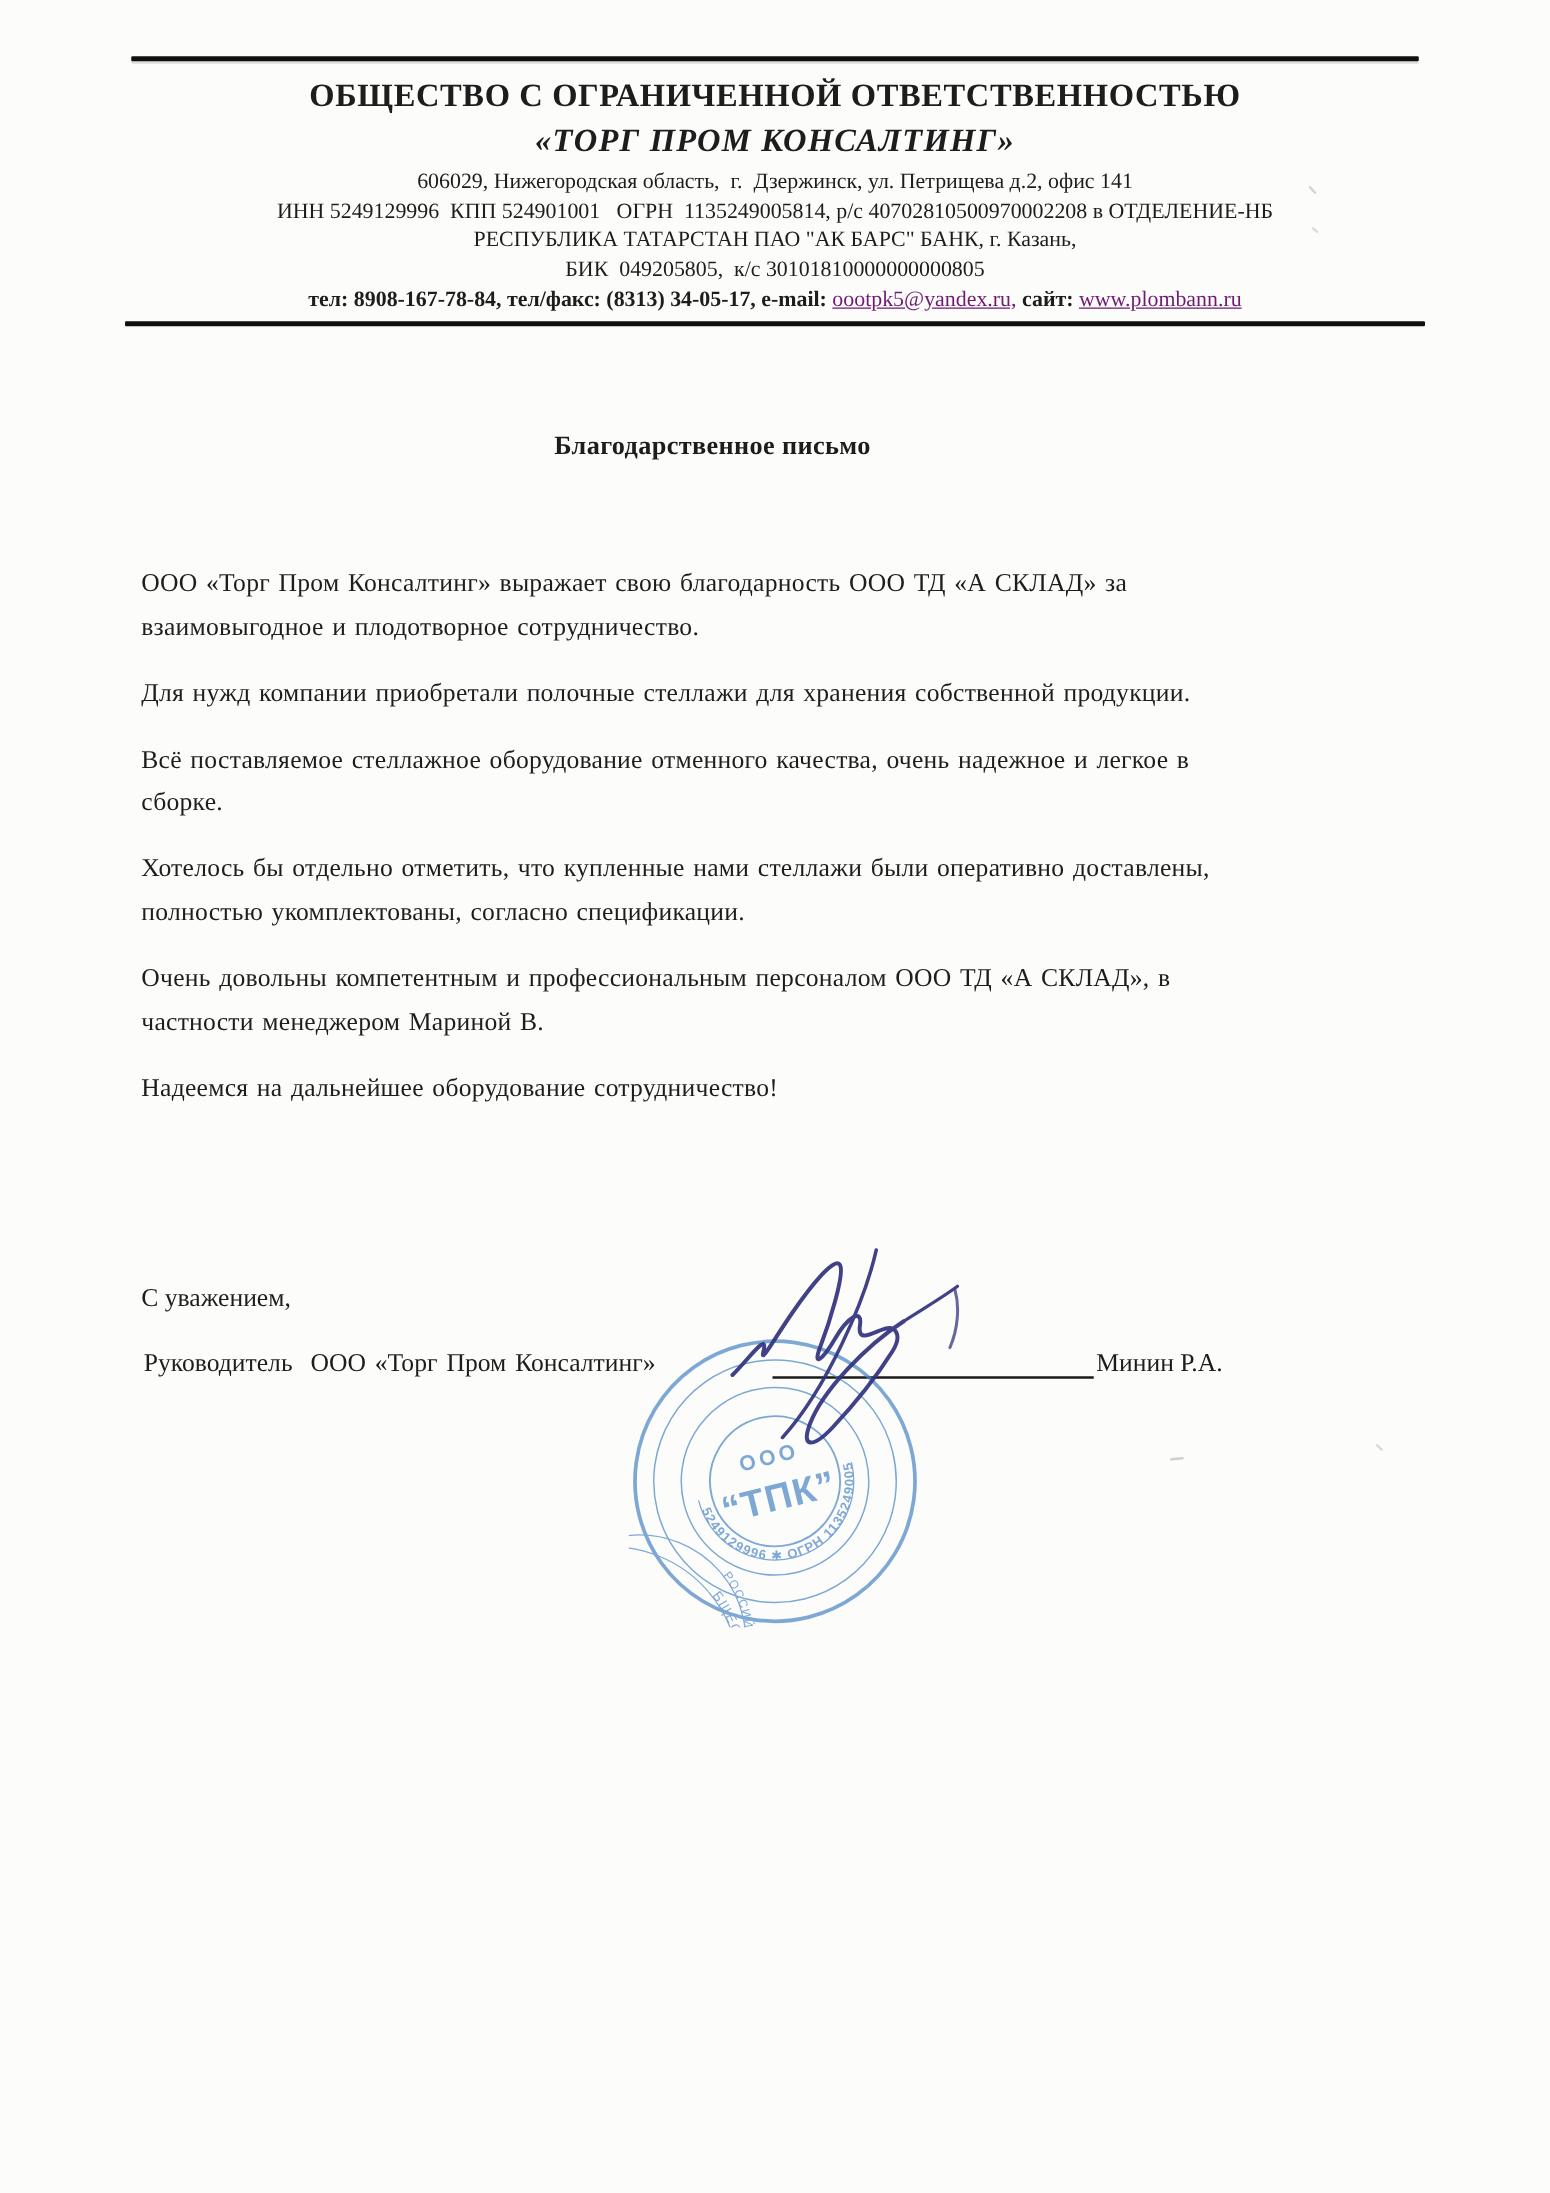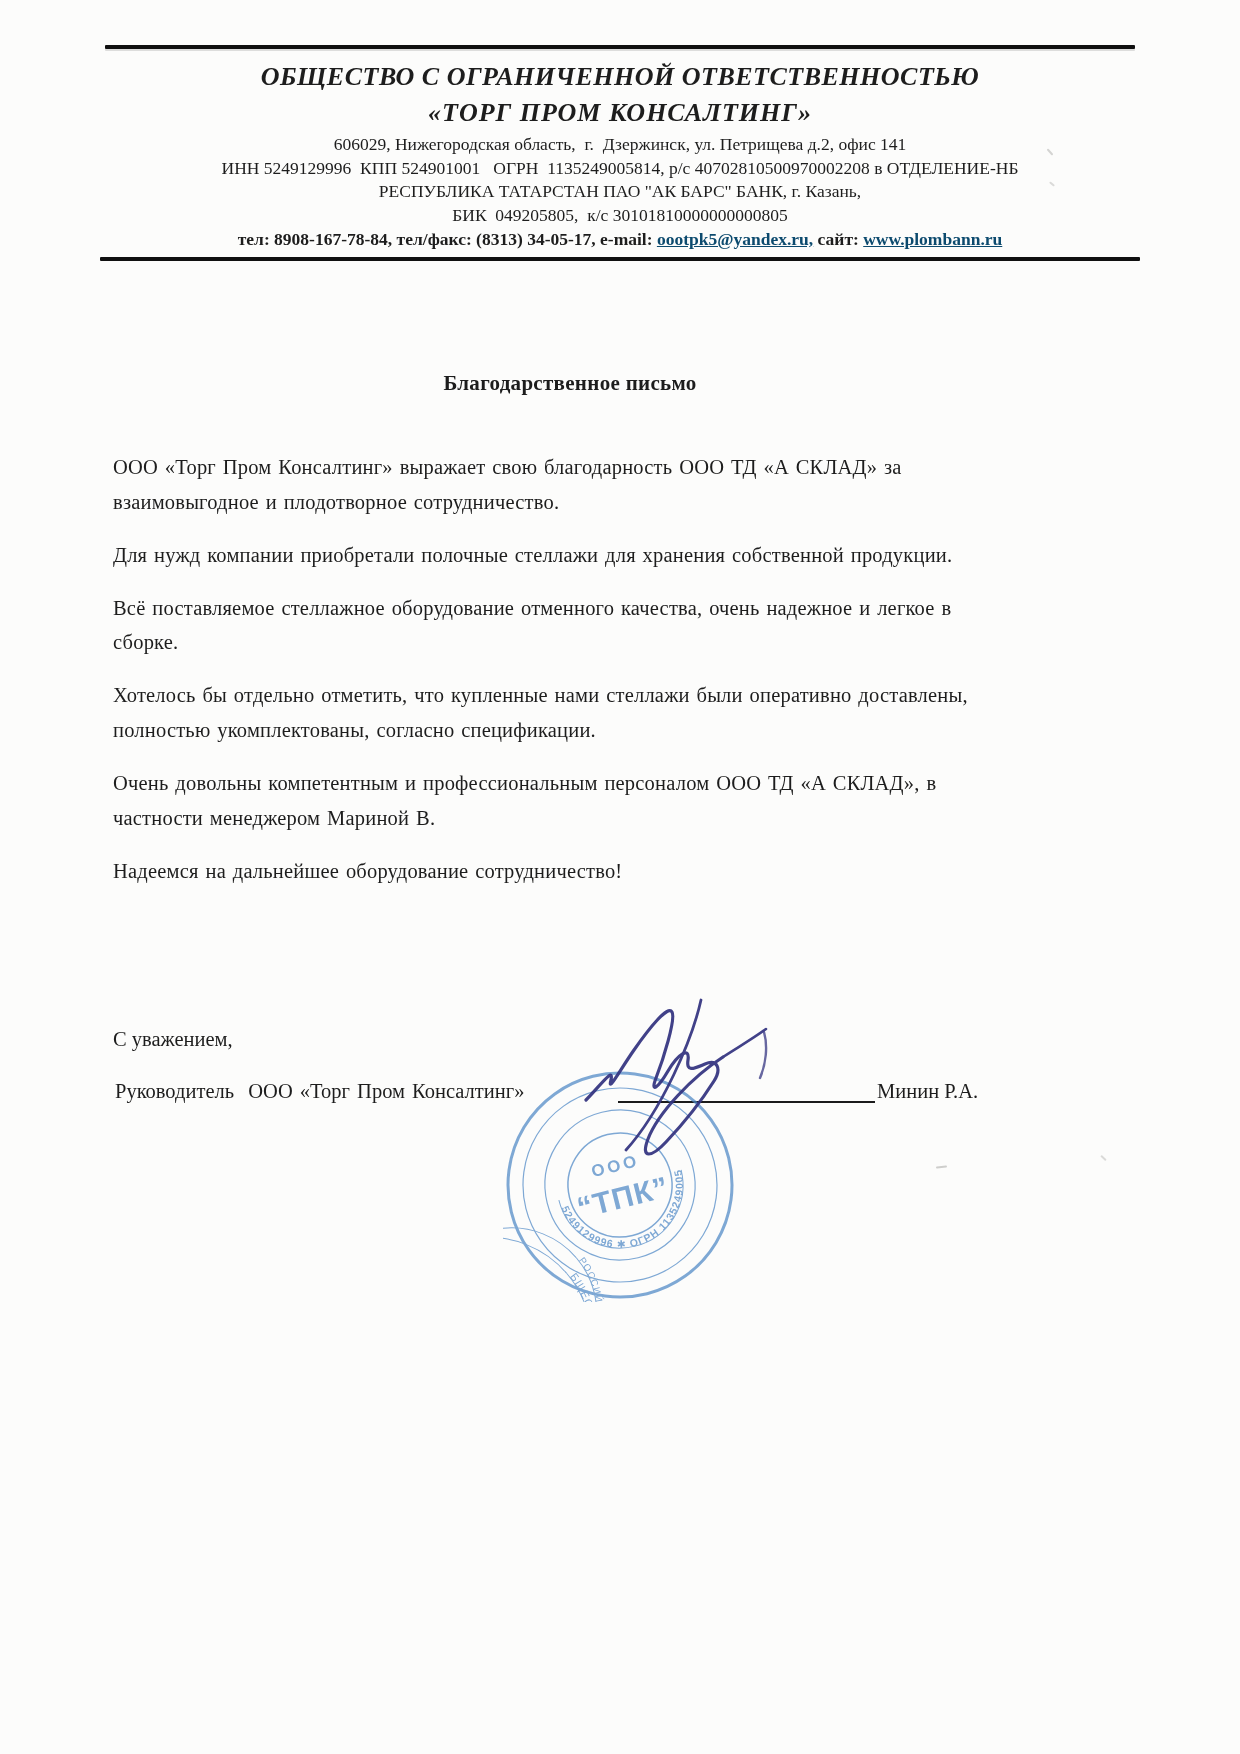--- a/index.html
+++ b/index.html
@@ -11,35 +11,35 @@
     font-family:"Liberation Serif","DejaVu Serif",serif;
     color:#1d1d1d;
     overflow:hidden;
   }
   
   .letterhead{position:absolute;left:100px;top:45px;width:1040px;text-align:center;}
   .rule{background:#101010;height:4px;border-radius:1px;}
   .rule-top{margin:0 5px 12px 5px;box-shadow:0 2px 0 rgba(0,0,0,.12);}
   .rule-bottom{margin:6px 0 0 0;}
   .org-type{
-    font-style:italic;font-weight:bold;
+    font-weight:bold;
     font-size:26px;line-height:32px;letter-spacing:.5px;
   }
   .org-name{
     font-style:italic;font-weight:bold;
     font-size:26px;line-height:40px;letter-spacing:1px;
   }
   .lh-line{font-size:17.5px;line-height:23.5px;white-space:pre-line;}
   .lh-contacts{font-size:17.5px;line-height:24px;}
   .lh-contacts .b{font-weight:bold;}
-  .lh-contacts .lnk{text-decoration:underline;color:#0c4a6e;font-weight:bold;}
+  .lh-contacts .lnk{text-decoration:underline;color:#701a75;}
   
   .doc-title{
     position:absolute;left:113px;top:344px;width:914px;
-    text-align:center;font-weight:bold;font-size:21px;letter-spacing:.3px;margin-top:27px;
+    text-align:center;font-weight:bold;font-size:21px;letter-spacing:.3px;
   }
   
   .body-text{position:absolute;left:113px;top:450px;width:940px;}
   .para{
     font-size:20.5px;line-height:34.6px;
     letter-spacing:.2px;word-spacing:1.5px;
     white-space:pre-line;
     margin:0 0 18.5px 0;
   }
   

